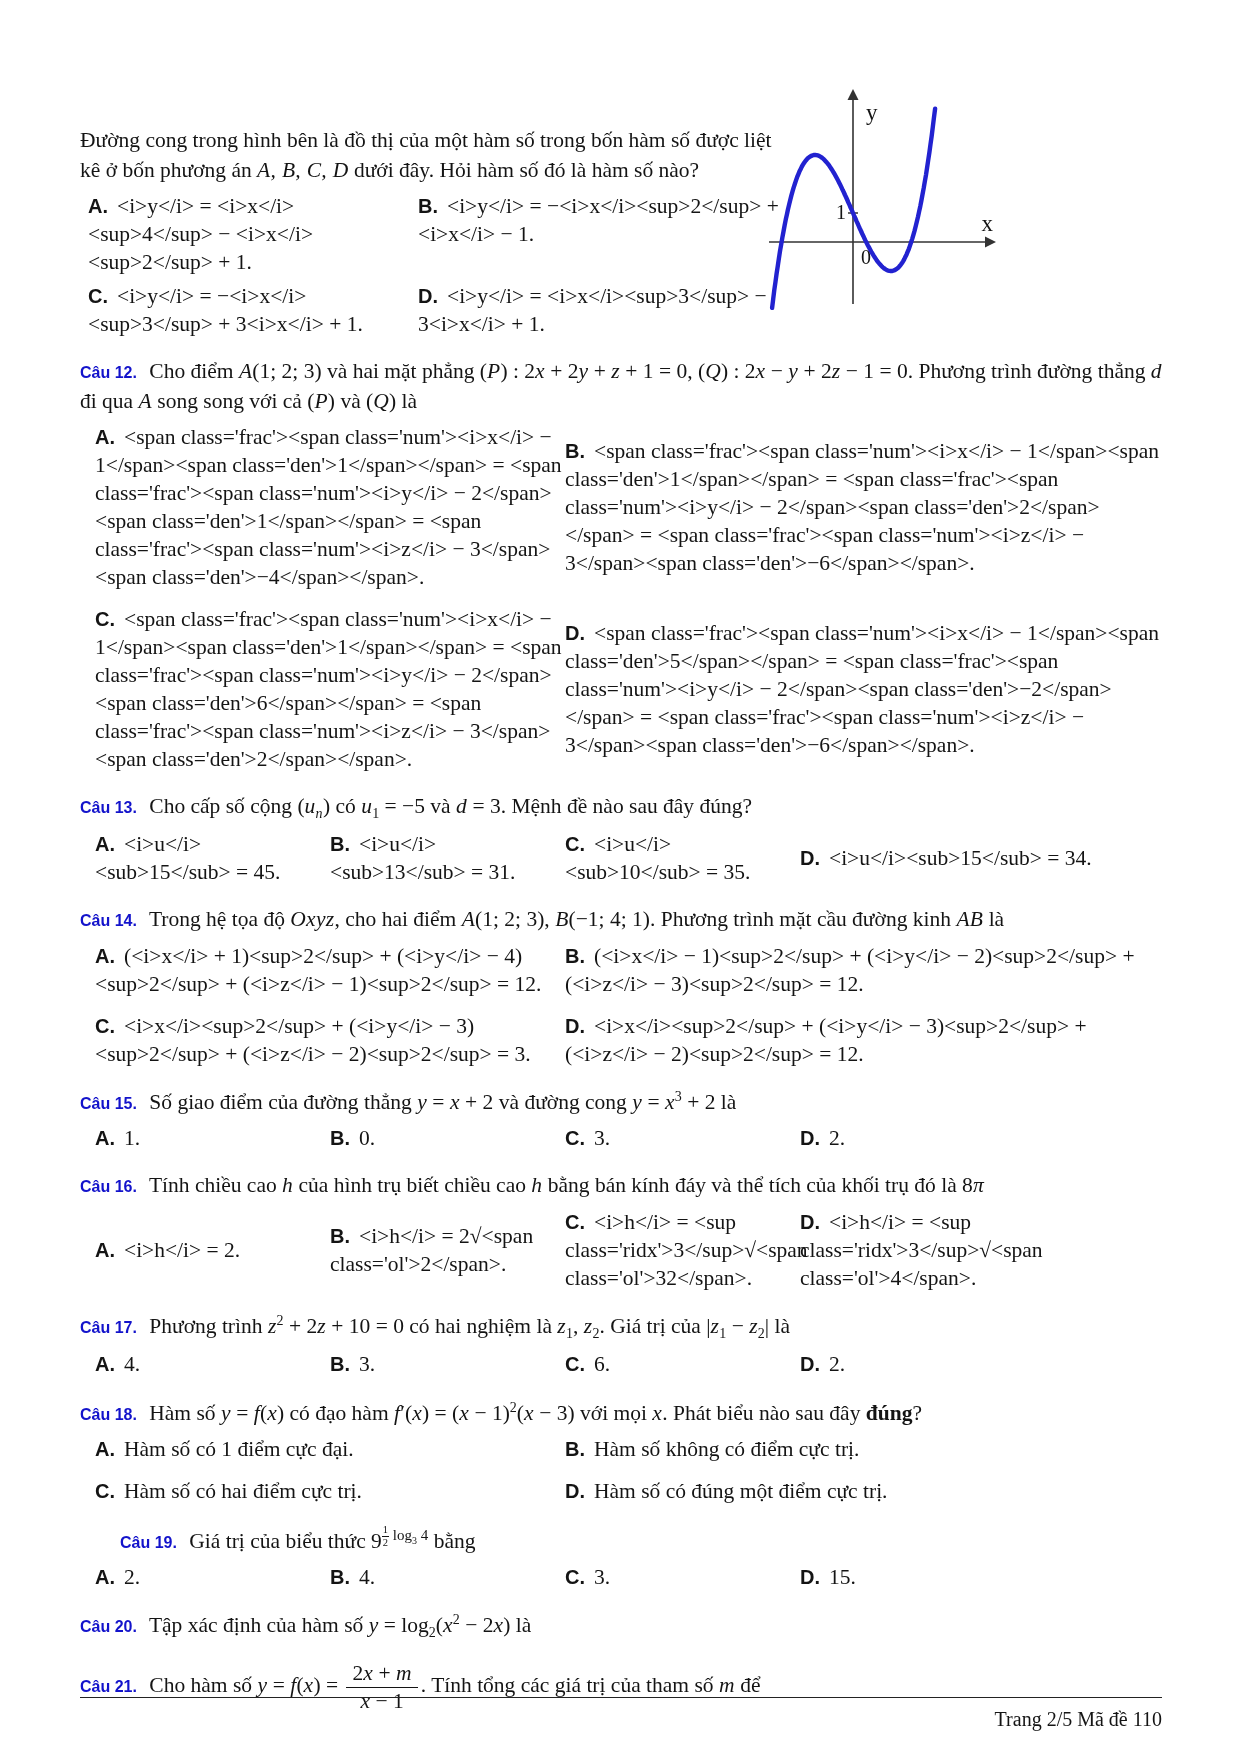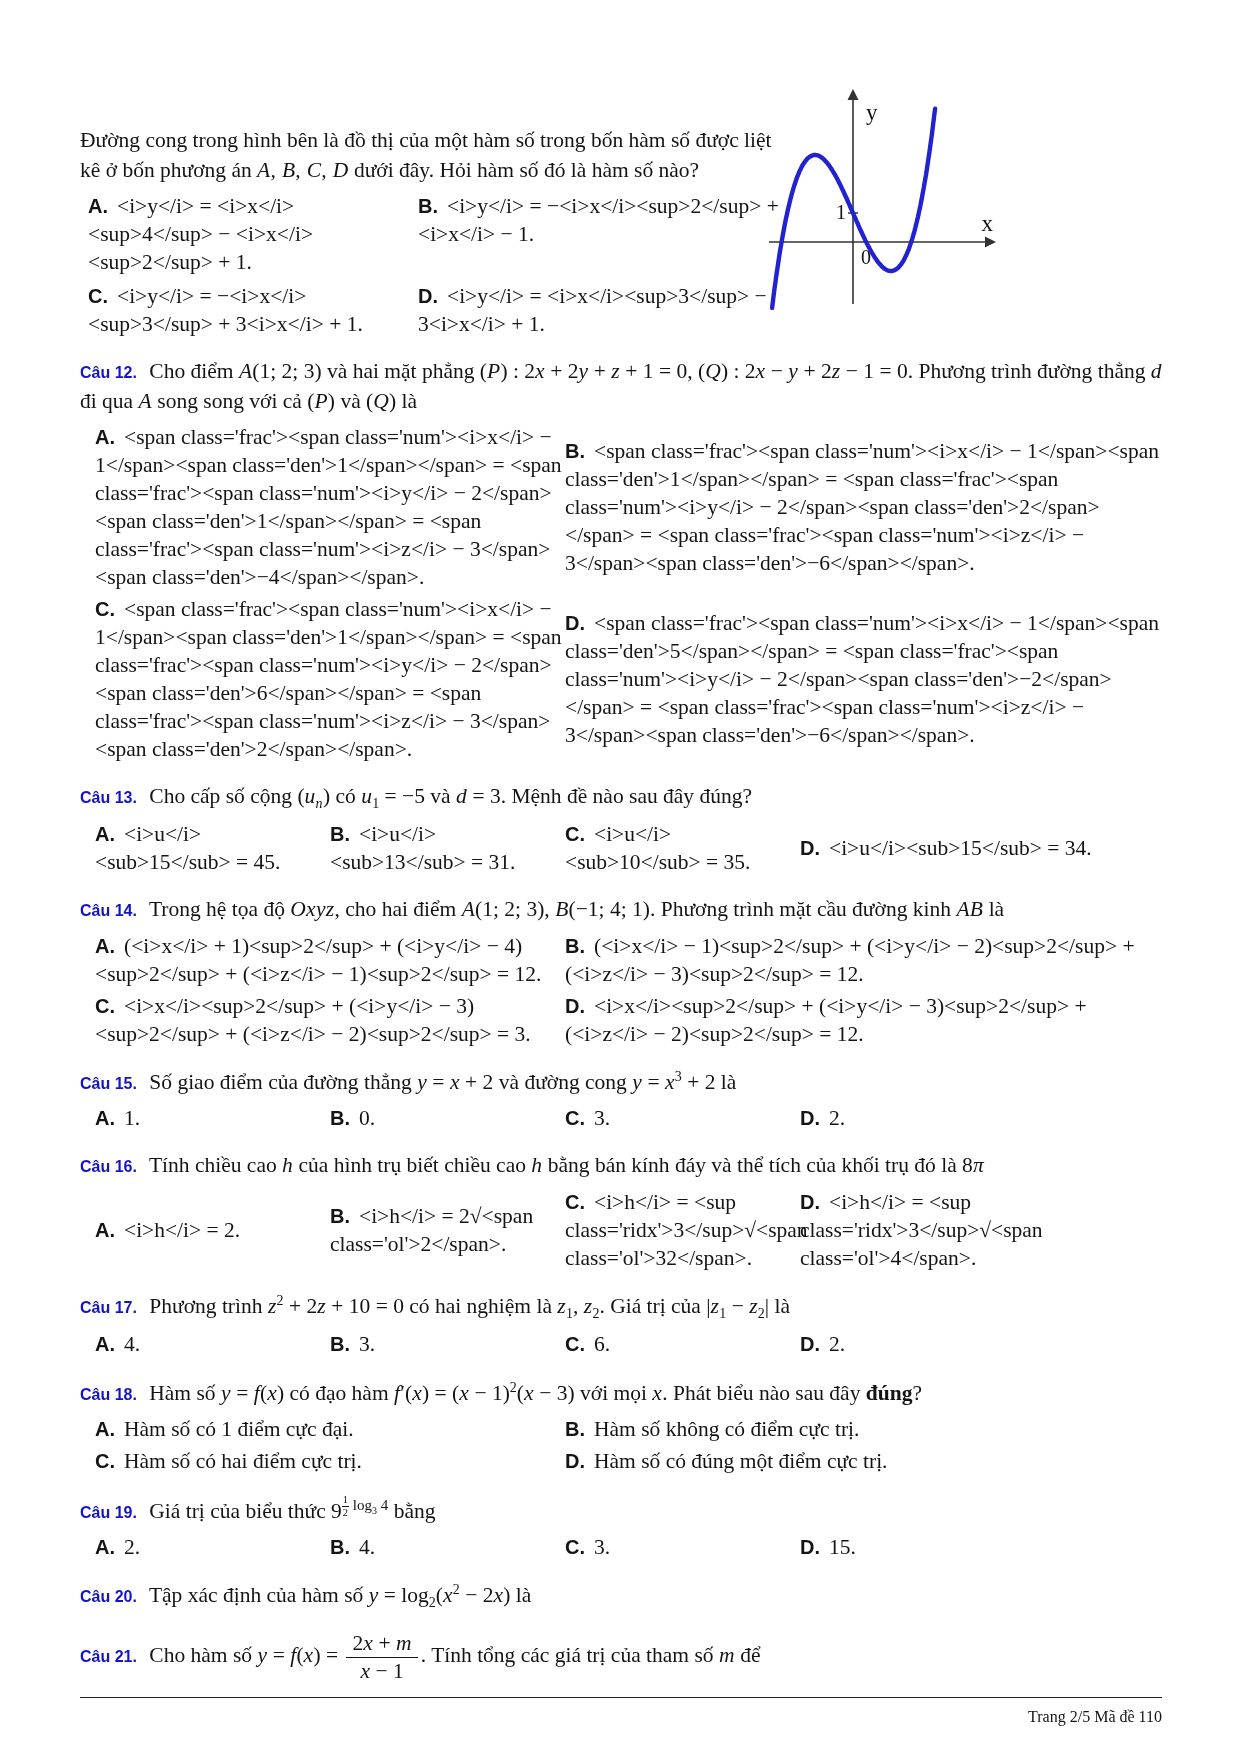--- a/index.html
+++ b/index.html
@@ -5,40 +5,40 @@
   html,body{margin:0;padding:0;background:#ffffff;}
   .page{position:relative;width:1240px;height:1754px;background:#ffffff;overflow:hidden;
         font-family:"Liberation Serif",serif;color:#141414;}
   .content{position:absolute;left:80px;top:126px;width:1082px;}
   .question{margin-bottom:18px;}
   .statement{margin:0;font-size:21.5px;line-height:1.38;}
   .q-first .statement{width:697px;}
   .qnum{font-family:"Liberation Sans",sans-serif;font-weight:bold;font-size:16px;margin-right:7px;}
   .options{margin-top:8px;margin-left:15px;}
   .row4{display:grid;grid-template-columns:235px 235px 235px auto;row-gap:8px;align-items:center;}
-  .grid2{display:grid;grid-template-columns:470px auto;row-gap:4px;align-items:center;}
+  .grid2{display:grid;grid-template-columns:470px auto;row-gap:14px;align-items:center;}
   .gridq1{display:grid;grid-template-columns:330px auto;row-gap:6px;width:700px;margin-left:8px;}
   .option{font-size:21.5px;line-height:1.3;}
   .letter{font-family:"Liberation Sans",sans-serif;font-weight:bold;font-size:20px;margin-right:9px;}
   i{letter-spacing:0.3px;}
   sup{font-size:14px;}
   sub{font-size:14px;}
   .frac{display:inline-block;vertical-align:middle;text-align:center;line-height:1.15;margin:0 3px;}
   .frac .num{display:block;border-bottom:1.4px solid #141414;padding:0 6px 1px;}
   .frac .den{display:block;padding-top:1px;}
   .bigexp{font-size:15px;}
   .tfrac{display:inline-flex;flex-direction:column;text-align:center;font-size:10.5px;line-height:1.1;vertical-align:middle;}
   .tn{border-bottom:1px solid #141414;padding:0 1px;}
   .tsub{font-size:10px;}
   .graph{position:absolute;left:763px;top:84px;width:240px;height:226px;}
   .graph svg{width:100%;height:100%;}
   .graph text{font-family:"Liberation Serif",serif;font-size:23px;fill:#141414;}
   .graph .small{font-size:20px;}
   .footer-rule{position:absolute;left:80px;width:1082px;top:1697px;border-top:1.7px solid #222222;}
-  .footer{position:absolute;right:78px;top:1708px;font-size:16px;}
+  .footer{position:absolute;right:78px;top:1708px;font-size:20px;}
 </style>
 </head>
 <body>
 
 <div class="page">
 
   <div class="graph">
     <svg viewBox="0 0 240 226">
 
       <line x1="6" y1="158" x2="224" y2="158" stroke="#333333" stroke-width="1.6"></line>
@@ -122,21 +122,21 @@
       <div class="question">
         <p class="statement"><span class="qnum" style="color: rgb(19, 19, 203);">Câu 18.</span> <span class="stext">Hàm số <i>y</i> = <i>f</i>(<i>x</i>) có đạo hàm <i>f</i>′(<i>x</i>) = (<i>x</i> − 1)<sup>2</sup>(<i>x</i> − 3) với mọi <i>x</i>. Phát biểu nào sau đây <b>đúng</b>?</span></p>
         <div class="options grid2">
           <div class="option"><span class="letter">A.</span><span class="obody">Hàm số có 1 điểm cực đại.</span></div>
           <div class="option"><span class="letter">B.</span><span class="obody">Hàm số không có điểm cực trị.</span></div>
           <div class="option"><span class="letter">C.</span><span class="obody">Hàm số có hai điểm cực trị.</span></div>
           <div class="option"><span class="letter">D.</span><span class="obody">Hàm số có đúng một điểm cực trị.</span></div>
         </div>
       </div>
       <div class="question">
-        <p class="statement"><span class="qnum" style="color: rgb(19, 19, 203);">Câu 19.</span> <span class="stext">Giá trị của biểu thức 9<sup class="bigexp"><span class="tfrac">
+        <p class="statement"><span class="qnum" style="color: rgb(19, 19, 203); margin-left: 40px;">Câu 19.</span> <span class="stext">Giá trị của biểu thức 9<sup class="bigexp"><span class="tfrac">
                 <span class="tn">1</span>
                 <span class="td">2</span>
               </span> log<sub class="tsub">3</sub> 4</sup> bằng</span></p>
         <div class="options row4">
           <div class="option"><span class="letter">A.</span><span class="obody">2.</span></div>
           <div class="option"><span class="letter">B.</span><span class="obody">4.</span></div>
           <div class="option"><span class="letter">C.</span><span class="obody">3.</span></div>
           <div class="option"><span class="letter">D.</span><span class="obody">15.</span></div>
         </div>
       </div>

